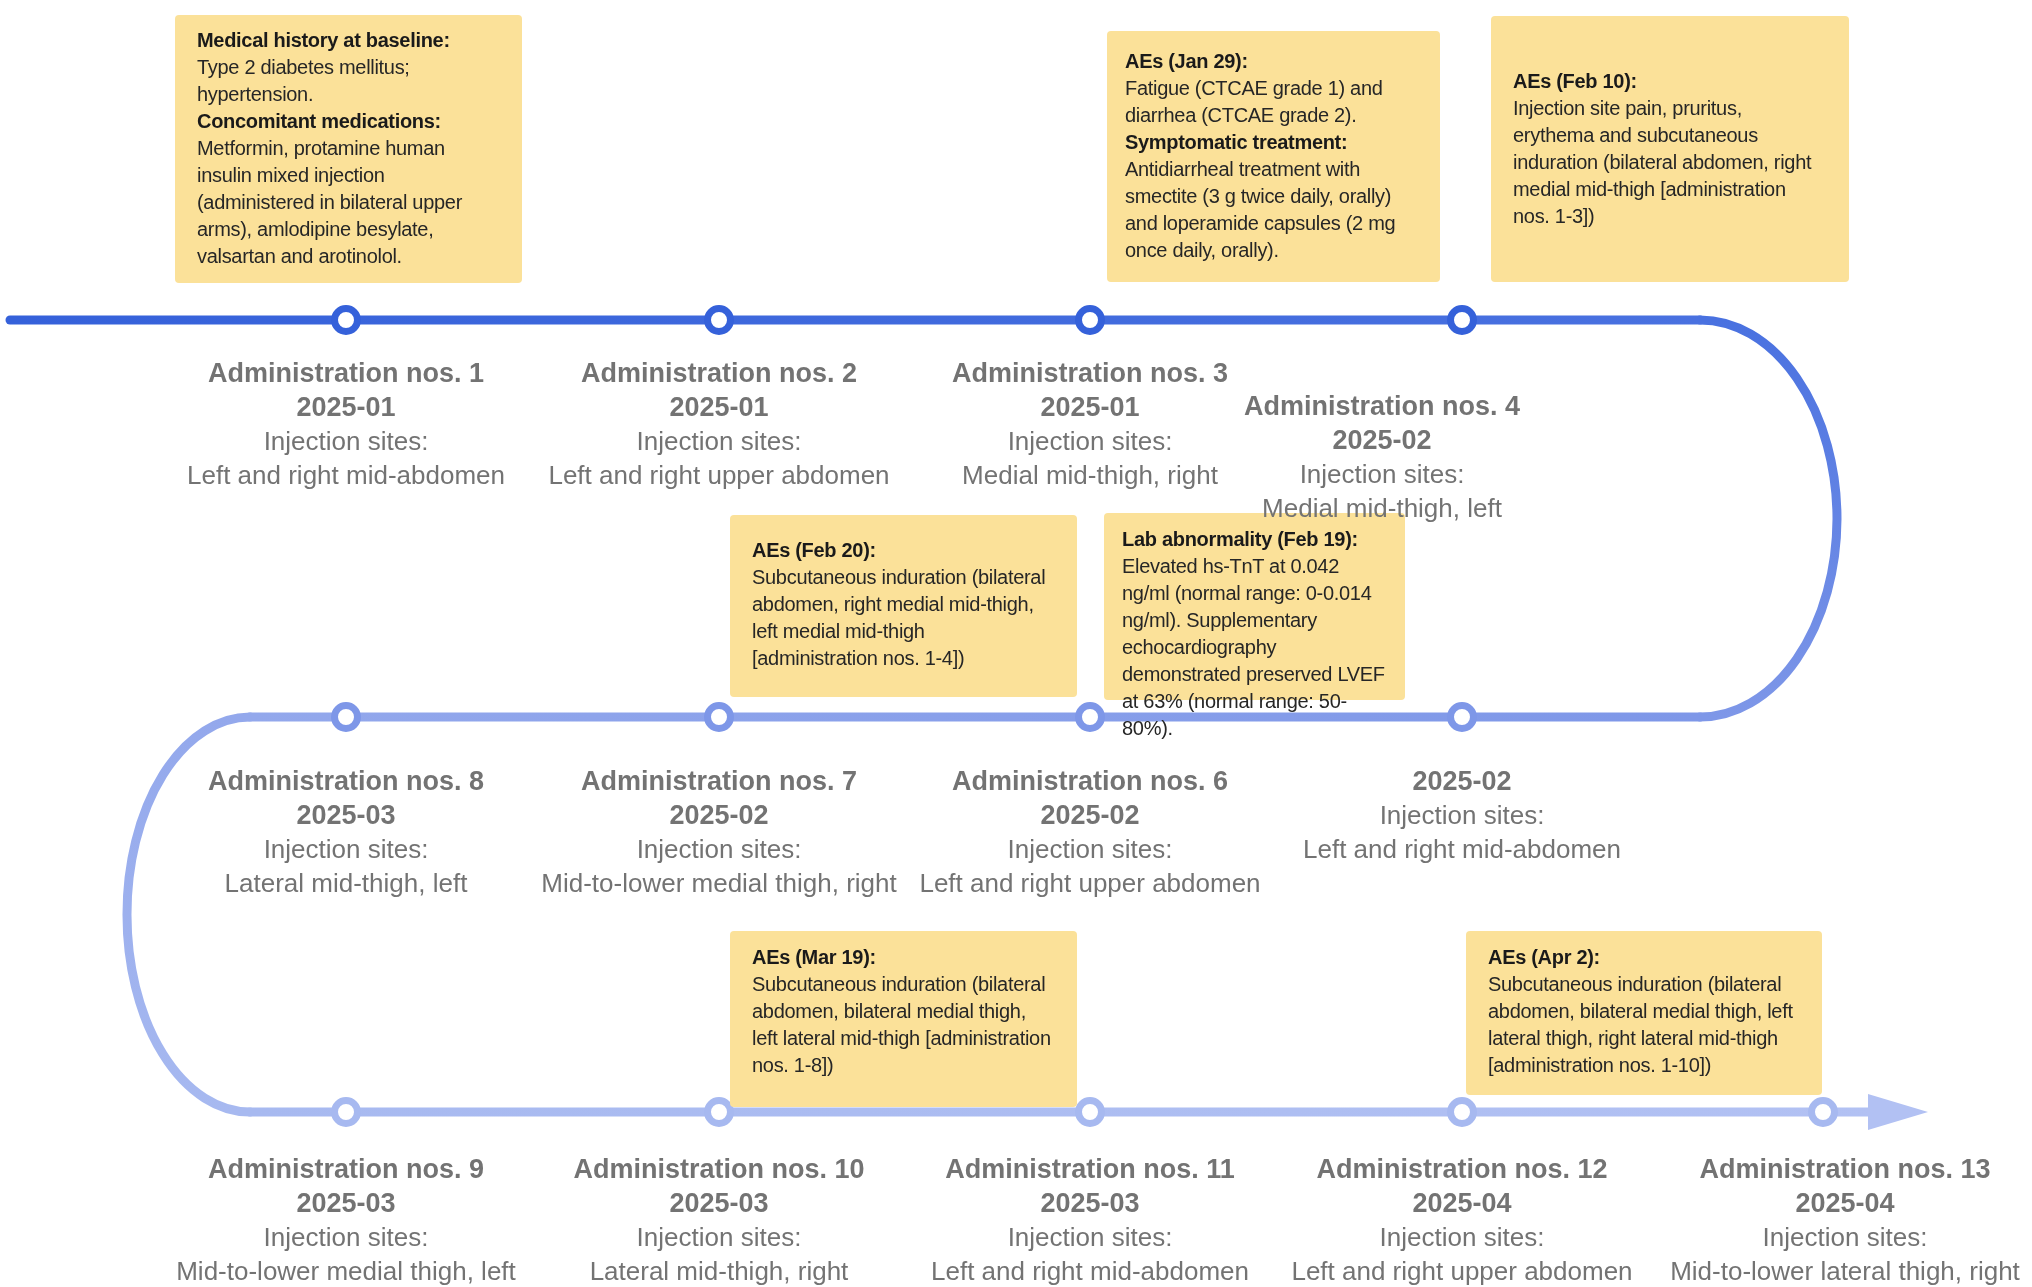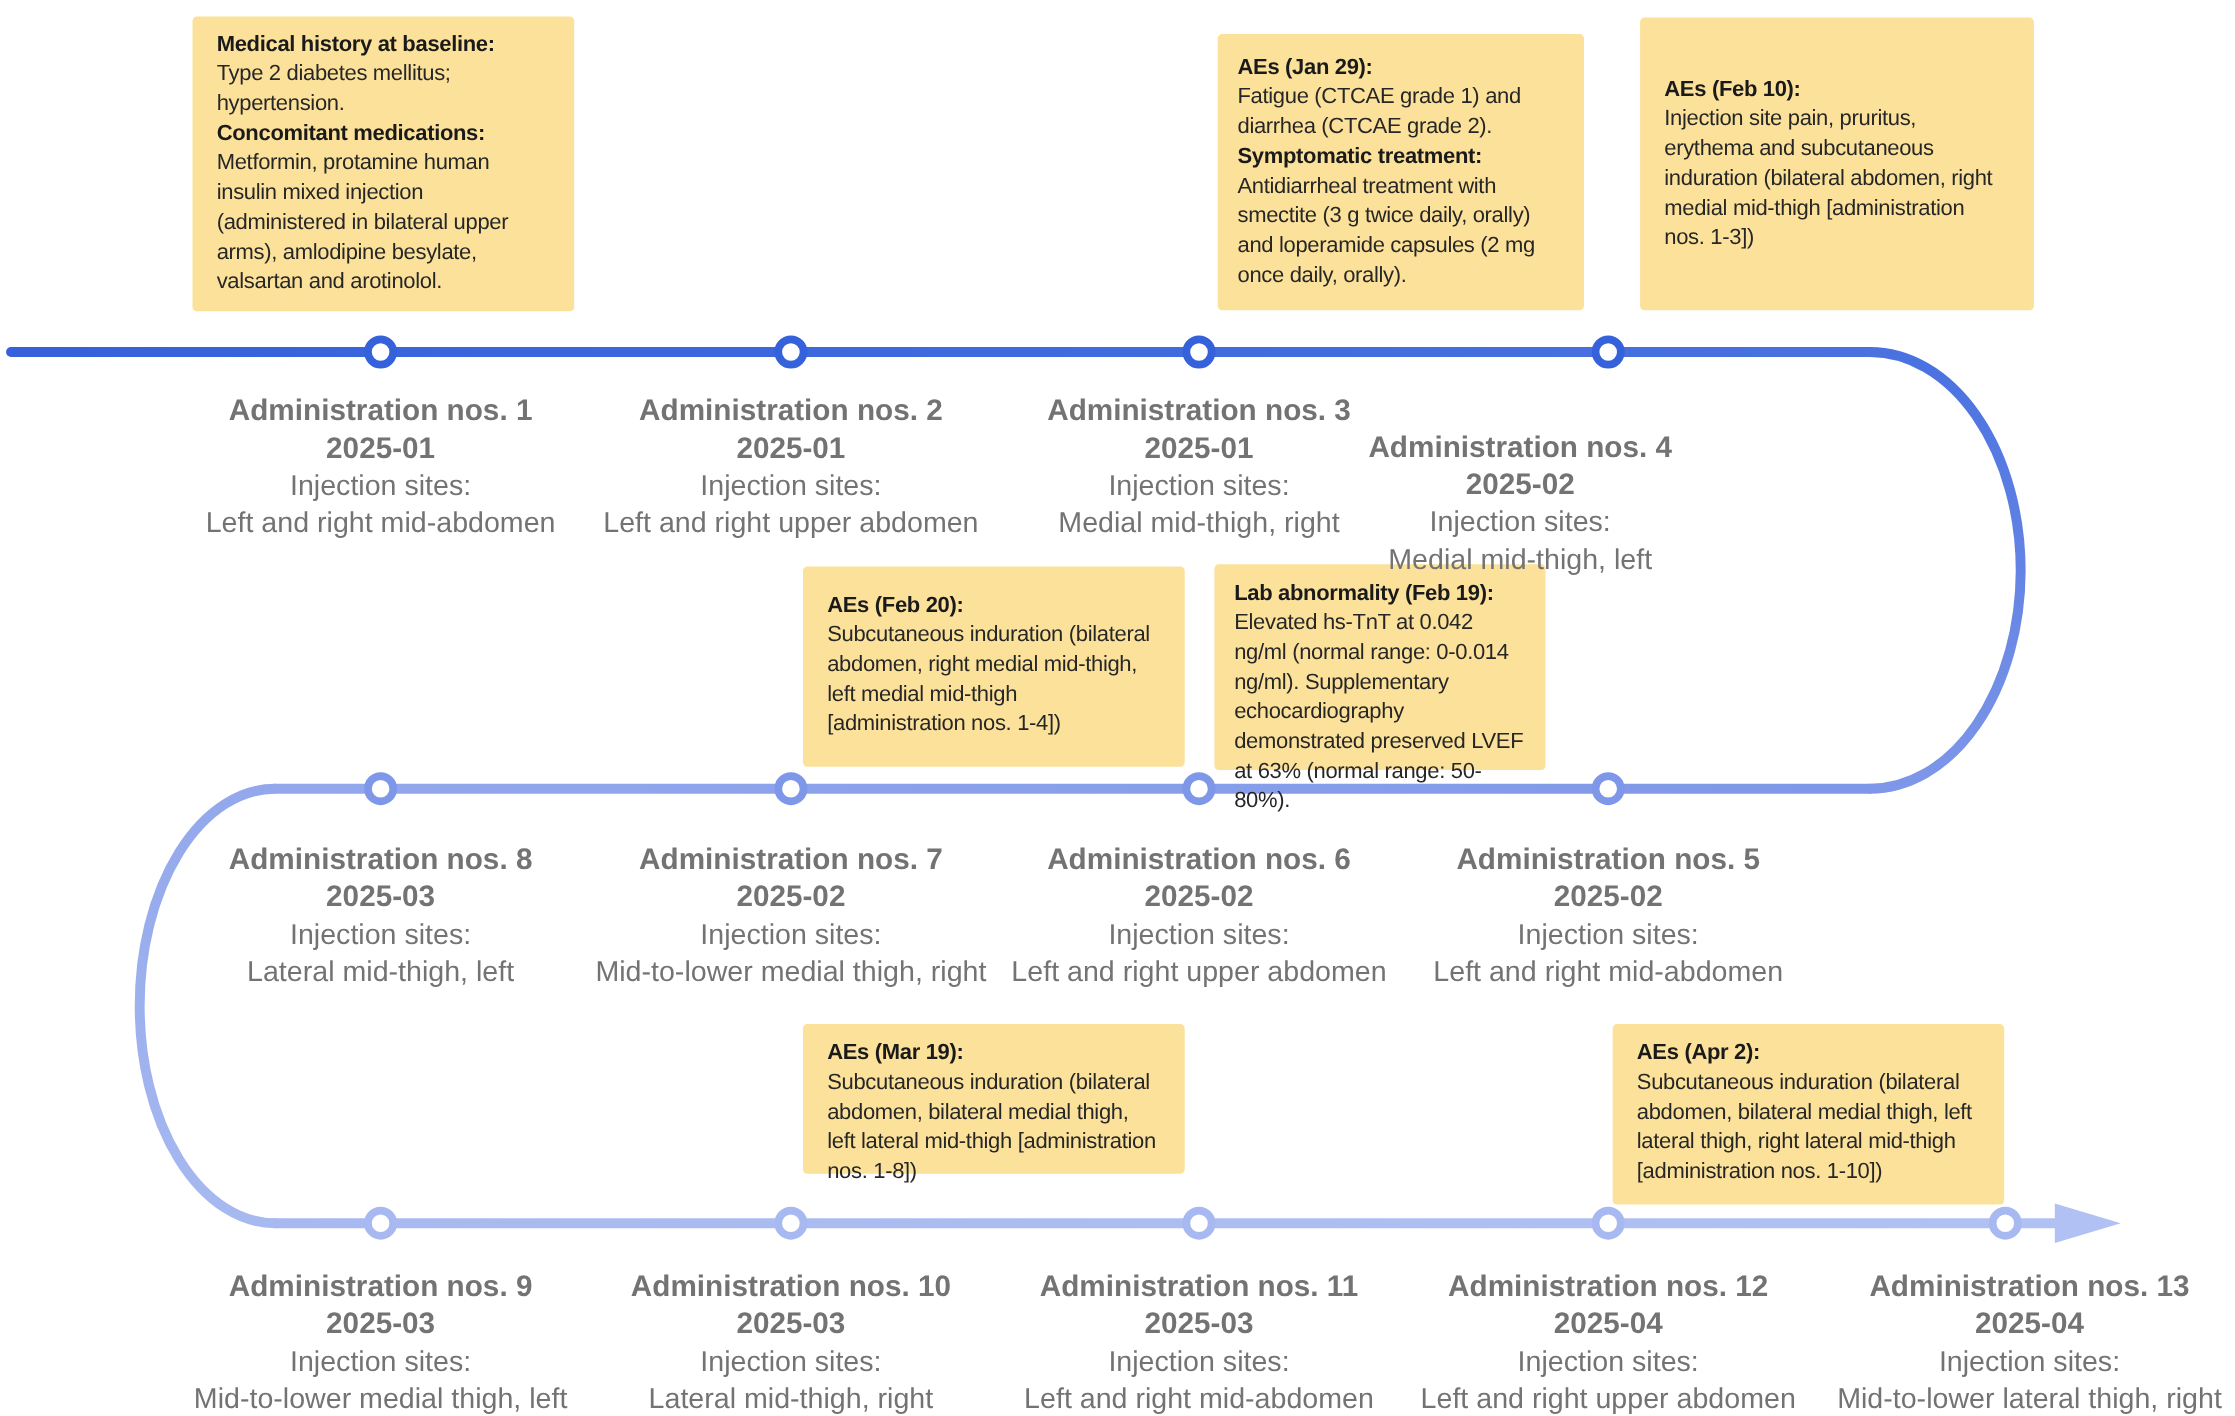--- a/index.html
+++ b/index.html
@@ -117,21 +117,21 @@
 <div class="callout" style="left:730px; top:515px; width:347px; height:182px; padding-top:22px;">
   <span class="seg bold">AEs (Feb 20):</span>
   <span class="seg">Subcutaneous induration (bilateral abdomen, right medial mid-thigh, left medial mid-thigh [administration nos. 1-4])</span>
 </div>
 
 <div class="callout" style="left:1104px; top:513px; width:301px; height:187px; padding-top:13px; padding-left:18px; padding-right:18px;">
   <span class="seg bold">Lab abnormality (Feb 19):</span>
   <span class="seg">Elevated hs-TnT at 0.042 ng/ml (normal range: 0-0.014 ng/ml). Supplementary echocardiography demonstrated preserved LVEF at 63% (normal range: 50-80%).</span>
 </div>
 
-<div class="callout" style="left:730px; top:931px; width:347px; height:136px; padding-top:13px;">
+<div class="callout" style="left:730px; top:931px; width:347px; height:176px; padding-top:13px;">
   <span class="seg bold">AEs (Mar 19):</span>
   <span class="seg">Subcutaneous induration (bilateral abdomen, bilateral medial thigh, left lateral mid-thigh [administration nos. 1-8])</span>
 </div>
 
 <div class="callout" style="left:1466px; top:931px; width:356px; height:164px; padding-top:13px;">
   <span class="seg bold">AEs (Apr 2):</span>
   <span class="seg">Subcutaneous induration (bilateral abdomen, bilateral medial thigh, left lateral thigh, right lateral mid-thigh [administration nos. 1-10])</span>
 </div>
 
 <div class="station" style="left:346px; top:356px;">
@@ -171,21 +171,20 @@
   <div class="line">Injection sites:</div>
   <div class="line">Mid-to-lower medial thigh, right</div>
 </div>
 <div class="station" style="left:1090px; top:764px;">
   <div class="line title">Administration nos. 6</div>
   <div class="line date">2025-02</div>
   <div class="line">Injection sites:</div>
   <div class="line">Left and right upper abdomen</div>
 </div>
 <div class="station" style="left:1462px; top:764px;">
-  <div class="line title">Administration nos. 5</div>
   <div class="line date">2025-02</div>
   <div class="line">Injection sites:</div>
   <div class="line">Left and right mid-abdomen</div>
 </div>
 
 <div class="station" style="left:346px; top:1152px;">
   <div class="line title">Administration nos. 9</div>
   <div class="line date">2025-03</div>
   <div class="line">Injection sites:</div>
   <div class="line">Mid-to-lower medial thigh, left</div>

